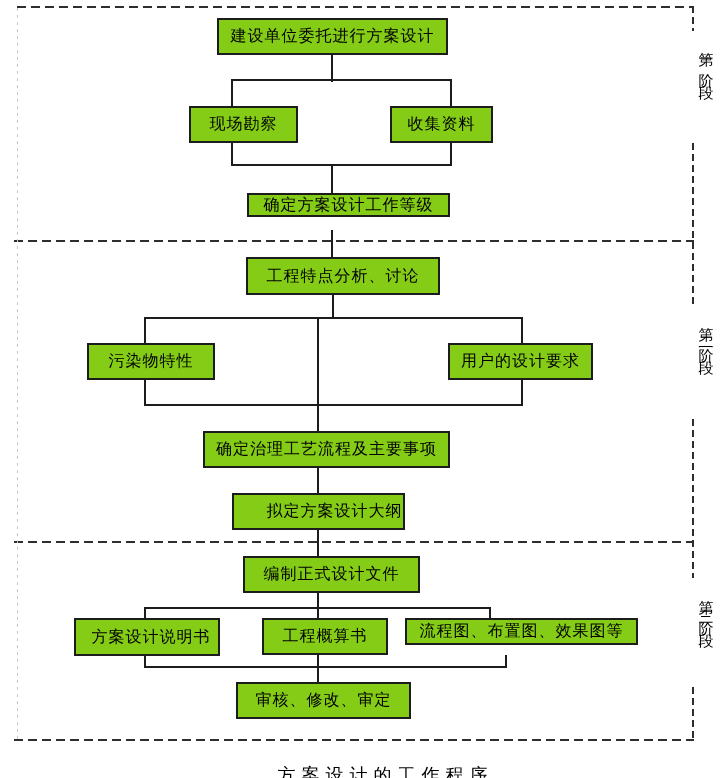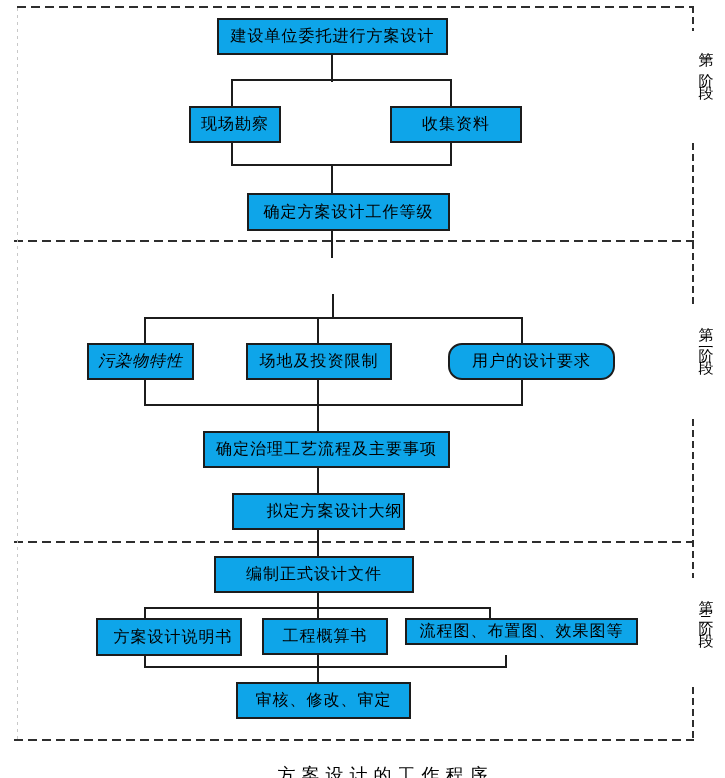--- a/index.html
+++ b/index.html
@@ -38,21 +38,21 @@
     position: absolute;
     width: 1px;
     background: repeating-linear-gradient(to bottom, #c8c8c8 0px, #c8c8c8 3px, transparent 3px, transparent 7px);
     z-index: 0;
   }
   
   .box {
     position: absolute;
     box-sizing: border-box;
     border: 2px solid #1c1c1c;
-    background: #0ea5e9;
+    background: #84cc16;
     z-index: 2;
     display: flex;
     align-items: center;
     justify-content: center;
     font-size: 16px;
     letter-spacing: 1px;
     color: #000000;
     white-space: nowrap;
   }
   
@@ -121,31 +121,31 @@
   <div class="ln" style="left:317px;top:592px;width:2px;height:17px;"></div>
   <div class="ln" style="left:144px;top:607px;width:347px;height:2px;"></div>
   <div class="ln" style="left:144px;top:607px;width:2px;height:61px;"></div>
   <div class="ln" style="left:317px;top:607px;width:2px;height:61px;"></div>
   <div class="ln" style="left:489px;top:607px;width:2px;height:13px;"></div>
   <div class="ln" style="left:505px;top:655px;width:2px;height:13px;"></div>
   <div class="ln" style="left:144px;top:666px;width:363px;height:2px;"></div>
   <div class="ln" style="left:317px;top:666px;width:2px;height:17px;"></div>
 
   <div class="box" style="left:217px;top:18px;width:231px;height:37px;">建设单位委托进行方案设计</div>
-  <div class="box" style="left:189px;top:106px;width:92px;height:37px;">现场勘察</div>
-  <div class="box" style="left:390px;top:106px;width:132px;height:37px;">收集资料</div>
-  <div class="box" style="left:247px;top:193px;width:203px;height:38px;">确定方案设计工作等级</div>
+  <div class="box" style="left:189px;top:106px;width:109px;height:37px;">现场勘察</div>
+  <div class="box" style="left:390px;top:106px;width:103px;height:37px;">收集资料</div>
+  <div class="box" style="left:247px;top:193px;width:203px;height:24px;">确定方案设计工作等级</div>
 
-  <div class="box" style="left:87px;top:343px;width:107px;height:37px;font-style:italic;">污染物特性</div>
-  <div class="box" style="left:246px;top:343px;width:146px;height:37px;">场地及投资限制</div>
-  <div class="box" style="left:448px;top:343px;width:167px;height:37px;border-radius:14px;">用户的设计要求</div>
+  <div class="box" style="left:246px;top:257px;width:194px;height:38px;">工程特点分析、讨论</div>
+  <div class="box" style="left:87px;top:343px;width:128px;height:37px;">污染物特性</div>
+  <div class="box" style="left:448px;top:343px;width:145px;height:37px;">用户的设计要求</div>
   <div class="box" style="left:203px;top:431px;width:247px;height:37px;text-align:center;">确定治理工艺流程及主要事项</div>
   <div class="box" style="left:232px;top:493px;width:173px;height:37px;padding-left:32px;">拟定方案设计大纲</div>
 
-  <div class="box" style="left:214px;top:556px;width:200px;height:37px;font-family:Liberation Mono, monospace;">编制正式设计文件</div>
-  <div class="box" style="left:96px;top:618px;width:146px;height:38px;padding-left:8px;">方案设计说明书</div>
+  <div class="box" style="left:243px;top:556px;width:177px;height:37px;font-family:Liberation Mono, monospace;">编制正式设计文件</div>
+  <div class="box" style="left:74px;top:618px;width:146px;height:38px;padding-left:8px;">方案设计说明书</div>
   <div class="box" style="left:262px;top:618px;width:126px;height:37px;">工程概算书</div>
   <div class="box" style="left:405px;top:618px;width:233px;height:27px;">流程图、布置图、效果图等</div>
   <div class="box" style="left:236px;top:682px;width:175px;height:37px;">审核、修改、审定</div>
 
   <div class="caption">方案设计的工作程序</div>
 
 </div>
 
 </body></html>

